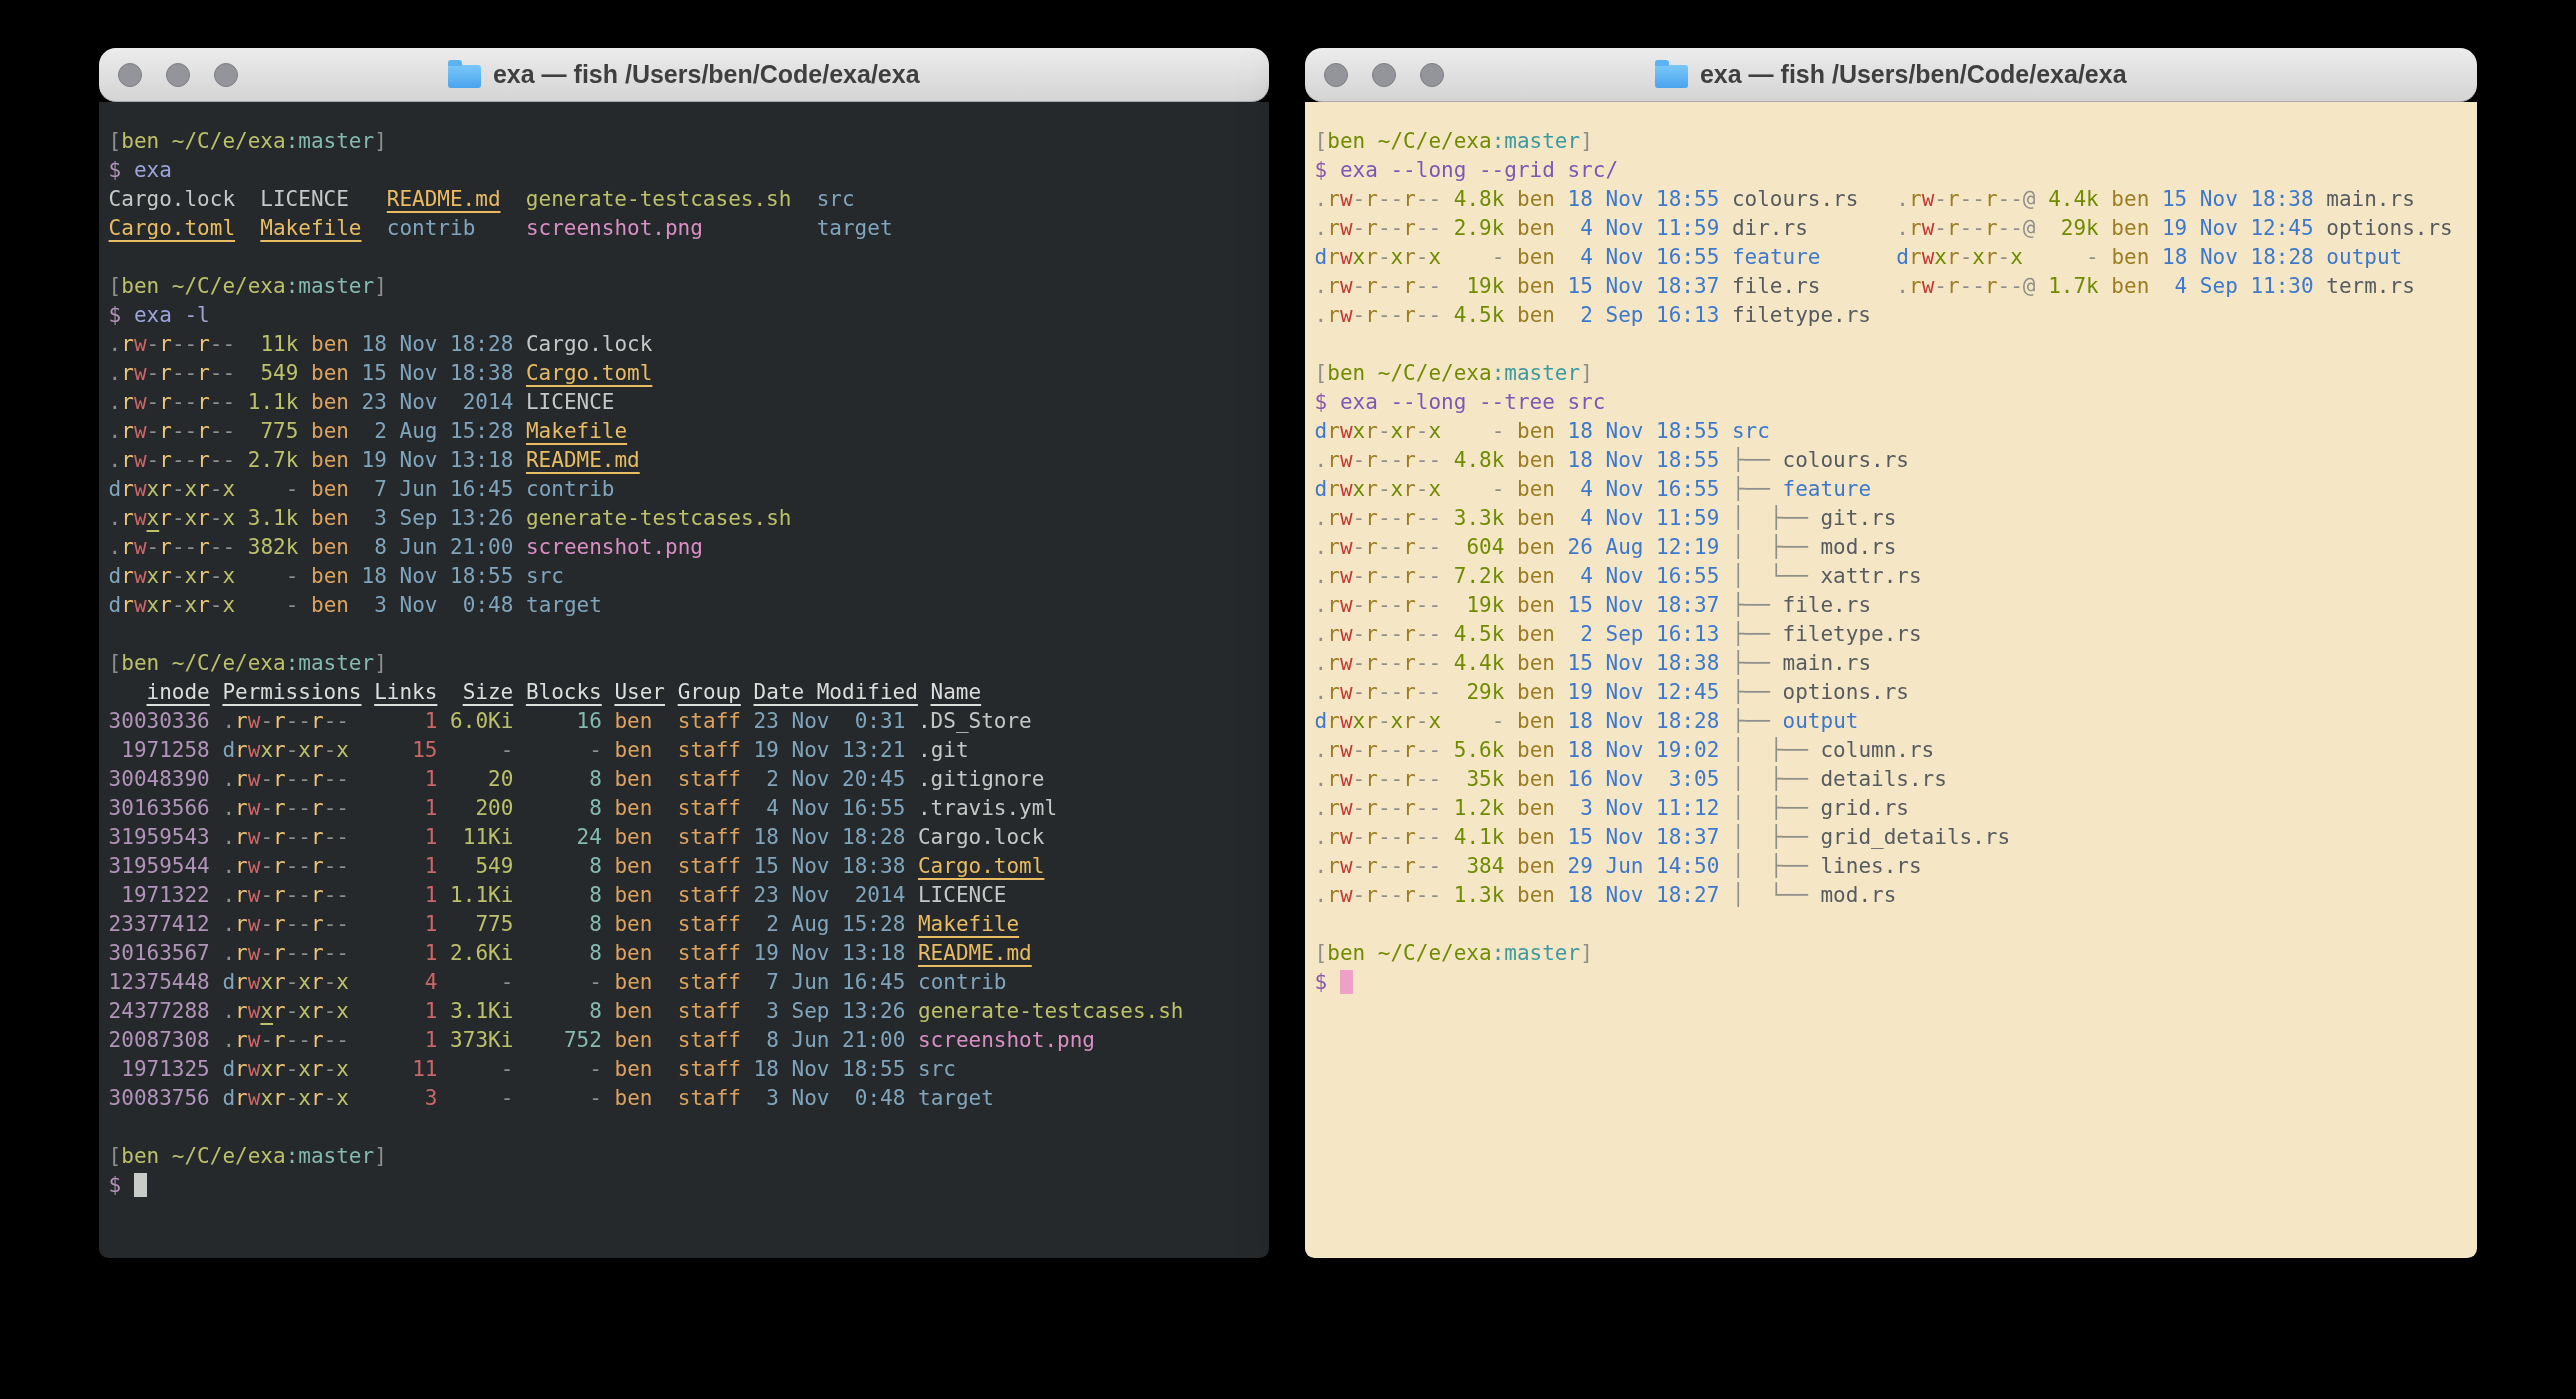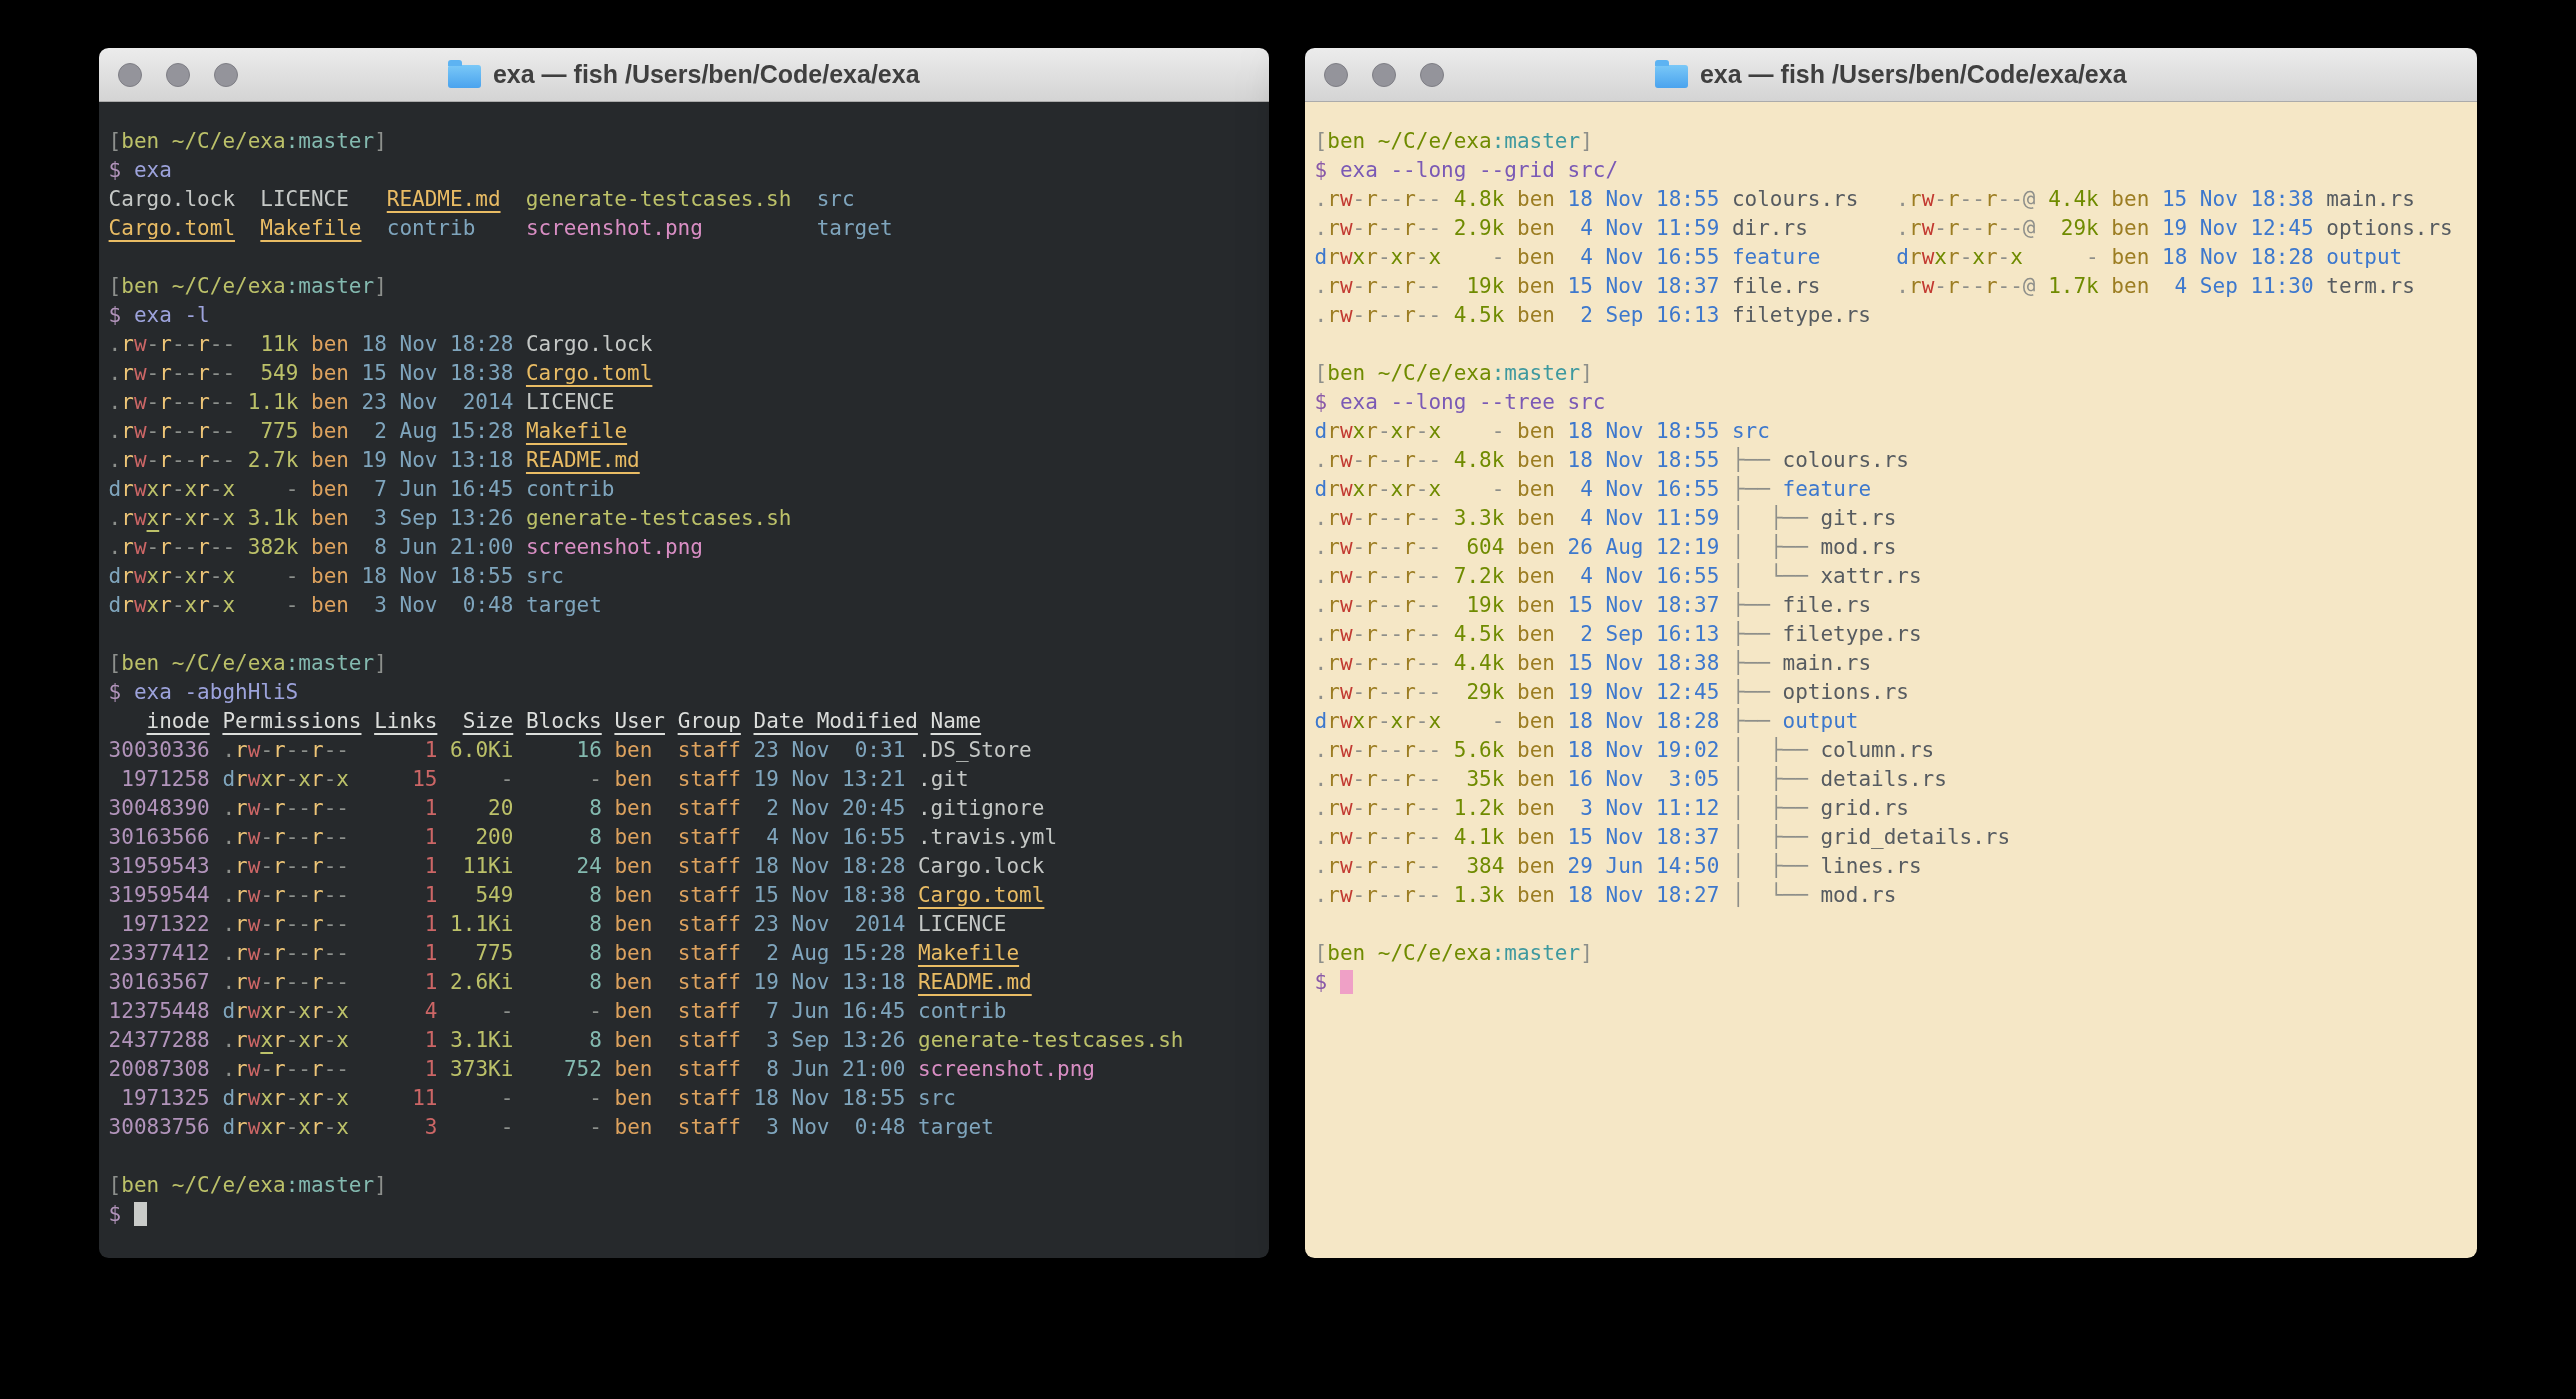--- a/index.html
+++ b/index.html
@@ -14,21 +14,21 @@
     position:absolute;
     border-radius:9.6px;
     box-shadow:0 21px 58px rgba(0,0,0,.6);
     overflow:hidden;
   }
   .titlebar{
     height:53px;
     background:linear-gradient(#ececec,#d4d4d4);
     border-bottom:1px solid #ababab;
     position:relative;
-    display:flex;align-items:center;
+    display:flex;align-items:center;border-radius:17px;
   }
   .lights{
     position:absolute;left:19px;top:0;height:100%;
     display:flex;align-items:center;gap:24px;
   }
   .light{
     width:24px;height:24px;border-radius:50%;
     background:#94949b;border:1px solid #7e7e85;
     box-sizing:border-box;
   }
@@ -112,21 +112,20 @@
       <div class="line"><span class="s-g">.</span><span class="s-y">r</span><span class="s-r">w</span><span class="s-g">-</span><span class="s-y">r</span><span class="s-g">--</span><span class="s-y">r</span><span class="s-g">--</span><span class="s-n"> 1.1k</span><span class="s-o"> ben</span><span class="s-b"> 23 Nov  2014</span><span> </span><span>LICENCE</span></div>
       <div class="line"><span class="s-g">.</span><span class="s-y">r</span><span class="s-r">w</span><span class="s-g">-</span><span class="s-y">r</span><span class="s-g">--</span><span class="s-y">r</span><span class="s-g">--</span><span class="s-n">  775</span><span class="s-o"> ben</span><span class="s-b">  2 Aug 15:28</span><span> </span><span class="s-u">Makefile</span></div>
       <div class="line"><span class="s-g">.</span><span class="s-y">r</span><span class="s-r">w</span><span class="s-g">-</span><span class="s-y">r</span><span class="s-g">--</span><span class="s-y">r</span><span class="s-g">--</span><span class="s-n"> 2.7k</span><span class="s-o"> ben</span><span class="s-b"> 19 Nov 13:18</span><span> </span><span class="s-u">README.md</span></div>
       <div class="line"><span class="s-b">d</span><span class="s-y">r</span><span class="s-r">w</span><span class="s-n">x</span><span class="s-y">r</span><span class="s-g">-</span><span class="s-n">x</span><span class="s-y">r</span><span class="s-g">-</span><span class="s-n">x</span><span class="s-g">    -</span><span class="s-o"> ben</span><span class="s-b">  7 Jun 16:45</span><span> </span><span class="s-b">contrib</span></div>
       <div class="line"><span class="s-g">.</span><span class="s-y">r</span><span class="s-r">w</span><span class="s-x">x</span><span class="s-y">r</span><span class="s-g">-</span><span class="s-n">x</span><span class="s-y">r</span><span class="s-g">-</span><span class="s-n">x</span><span class="s-n"> 3.1k</span><span class="s-o"> ben</span><span class="s-b">  3 Sep 13:26</span><span> </span><span class="s-n">generate-testcases.sh</span></div>
       <div class="line"><span class="s-g">.</span><span class="s-y">r</span><span class="s-r">w</span><span class="s-g">-</span><span class="s-y">r</span><span class="s-g">--</span><span class="s-y">r</span><span class="s-g">--</span><span class="s-n"> 382k</span><span class="s-o"> ben</span><span class="s-b">  8 Jun 21:00</span><span> </span><span class="s-m">screenshot.png</span></div>
       <div class="line"><span class="s-b">d</span><span class="s-y">r</span><span class="s-r">w</span><span class="s-n">x</span><span class="s-y">r</span><span class="s-g">-</span><span class="s-n">x</span><span class="s-y">r</span><span class="s-g">-</span><span class="s-n">x</span><span class="s-g">    -</span><span class="s-o"> ben</span><span class="s-b"> 18 Nov 18:55</span><span> </span><span class="s-b">src</span></div>
       <div class="line"><span class="s-b">d</span><span class="s-y">r</span><span class="s-r">w</span><span class="s-n">x</span><span class="s-y">r</span><span class="s-g">-</span><span class="s-n">x</span><span class="s-y">r</span><span class="s-g">-</span><span class="s-n">x</span><span class="s-g">    -</span><span class="s-o"> ben</span><span class="s-b">  3 Nov  0:48</span><span> </span><span class="s-b">target</span></div>
       <div class="line">&nbsp;</div>
       <div class="line"><span class="s-g">[</span><span class="s-n">ben ~/C/e/exa</span><span class="s-c">:master</span><span class="s-g">]</span></div>
-      <div class="line"><span class="s-p">$ </span><span class="s-d">exa -abghHliS</span></div>
       <div class="line"><span>   </span><span class="s-h">inode</span><span> </span><span class="s-h">Permissions</span><span> </span><span class="s-h">Links</span><span>  </span><span class="s-h">Size</span><span> </span><span class="s-h">Blocks</span><span> </span><span class="s-h">User</span><span> </span><span class="s-h">Group</span><span> </span><span class="s-h">Date Modified</span><span> </span><span class="s-h">Name</span></div>
       <div class="line"><span class="s-p">30030336</span><span> </span><span class="s-g">.</span><span class="s-y">r</span><span class="s-r">w</span><span class="s-g">-</span><span class="s-y">r</span><span class="s-g">--</span><span class="s-y">r</span><span class="s-g">--</span><span class="s-r">      1</span><span class="s-n"> 6.0Ki</span><span class="s-c">     16</span><span class="s-o"> ben</span><span>  </span><span class="s-o">staff</span><span class="s-b"> 23 Nov  0:31</span><span> </span><span>.DS_Store</span></div>
       <div class="line"><span class="s-p"> 1971258</span><span> </span><span class="s-b">d</span><span class="s-y">r</span><span class="s-r">w</span><span class="s-n">x</span><span class="s-y">r</span><span class="s-g">-</span><span class="s-n">x</span><span class="s-y">r</span><span class="s-g">-</span><span class="s-n">x</span><span class="s-r">     15</span><span class="s-g">     -</span><span class="s-g">      -</span><span class="s-o"> ben</span><span>  </span><span class="s-o">staff</span><span class="s-b"> 19 Nov 13:21</span><span> </span><span>.git</span></div>
       <div class="line"><span class="s-p">30048390</span><span> </span><span class="s-g">.</span><span class="s-y">r</span><span class="s-r">w</span><span class="s-g">-</span><span class="s-y">r</span><span class="s-g">--</span><span class="s-y">r</span><span class="s-g">--</span><span class="s-r">      1</span><span class="s-n">    20</span><span class="s-c">      8</span><span class="s-o"> ben</span><span>  </span><span class="s-o">staff</span><span class="s-b">  2 Nov 20:45</span><span> </span><span>.gitignore</span></div>
       <div class="line"><span class="s-p">30163566</span><span> </span><span class="s-g">.</span><span class="s-y">r</span><span class="s-r">w</span><span class="s-g">-</span><span class="s-y">r</span><span class="s-g">--</span><span class="s-y">r</span><span class="s-g">--</span><span class="s-r">      1</span><span class="s-n">   200</span><span class="s-c">      8</span><span class="s-o"> ben</span><span>  </span><span class="s-o">staff</span><span class="s-b">  4 Nov 16:55</span><span> </span><span>.travis.yml</span></div>
       <div class="line"><span class="s-p">31959543</span><span> </span><span class="s-g">.</span><span class="s-y">r</span><span class="s-r">w</span><span class="s-g">-</span><span class="s-y">r</span><span class="s-g">--</span><span class="s-y">r</span><span class="s-g">--</span><span class="s-r">      1</span><span class="s-n">  11Ki</span><span class="s-c">     24</span><span class="s-o"> ben</span><span>  </span><span class="s-o">staff</span><span class="s-b"> 18 Nov 18:28</span><span> </span><span>Cargo.lock</span></div>
       <div class="line"><span class="s-p">31959544</span><span> </span><span class="s-g">.</span><span class="s-y">r</span><span class="s-r">w</span><span class="s-g">-</span><span class="s-y">r</span><span class="s-g">--</span><span class="s-y">r</span><span class="s-g">--</span><span class="s-r">      1</span><span class="s-n">   549</span><span class="s-c">      8</span><span class="s-o"> ben</span><span>  </span><span class="s-o">staff</span><span class="s-b"> 15 Nov 18:38</span><span> </span><span class="s-u">Cargo.toml</span></div>
       <div class="line"><span class="s-p"> 1971322</span><span> </span><span class="s-g">.</span><span class="s-y">r</span><span class="s-r">w</span><span class="s-g">-</span><span class="s-y">r</span><span class="s-g">--</span><span class="s-y">r</span><span class="s-g">--</span><span class="s-r">      1</span><span class="s-n"> 1.1Ki</span><span class="s-c">      8</span><span class="s-o"> ben</span><span>  </span><span class="s-o">staff</span><span class="s-b"> 23 Nov  2014</span><span> </span><span>LICENCE</span></div>
       <div class="line"><span class="s-p">23377412</span><span> </span><span class="s-g">.</span><span class="s-y">r</span><span class="s-r">w</span><span class="s-g">-</span><span class="s-y">r</span><span class="s-g">--</span><span class="s-y">r</span><span class="s-g">--</span><span class="s-r">      1</span><span class="s-n">   775</span><span class="s-c">      8</span><span class="s-o"> ben</span><span>  </span><span class="s-o">staff</span><span class="s-b">  2 Aug 15:28</span><span> </span><span class="s-u">Makefile</span></div>
       <div class="line"><span class="s-p">30163567</span><span> </span><span class="s-g">.</span><span class="s-y">r</span><span class="s-r">w</span><span class="s-g">-</span><span class="s-y">r</span><span class="s-g">--</span><span class="s-y">r</span><span class="s-g">--</span><span class="s-r">      1</span><span class="s-n"> 2.6Ki</span><span class="s-c">      8</span><span class="s-o"> ben</span><span>  </span><span class="s-o">staff</span><span class="s-b"> 19 Nov 13:18</span><span> </span><span class="s-u">README.md</span></div>

